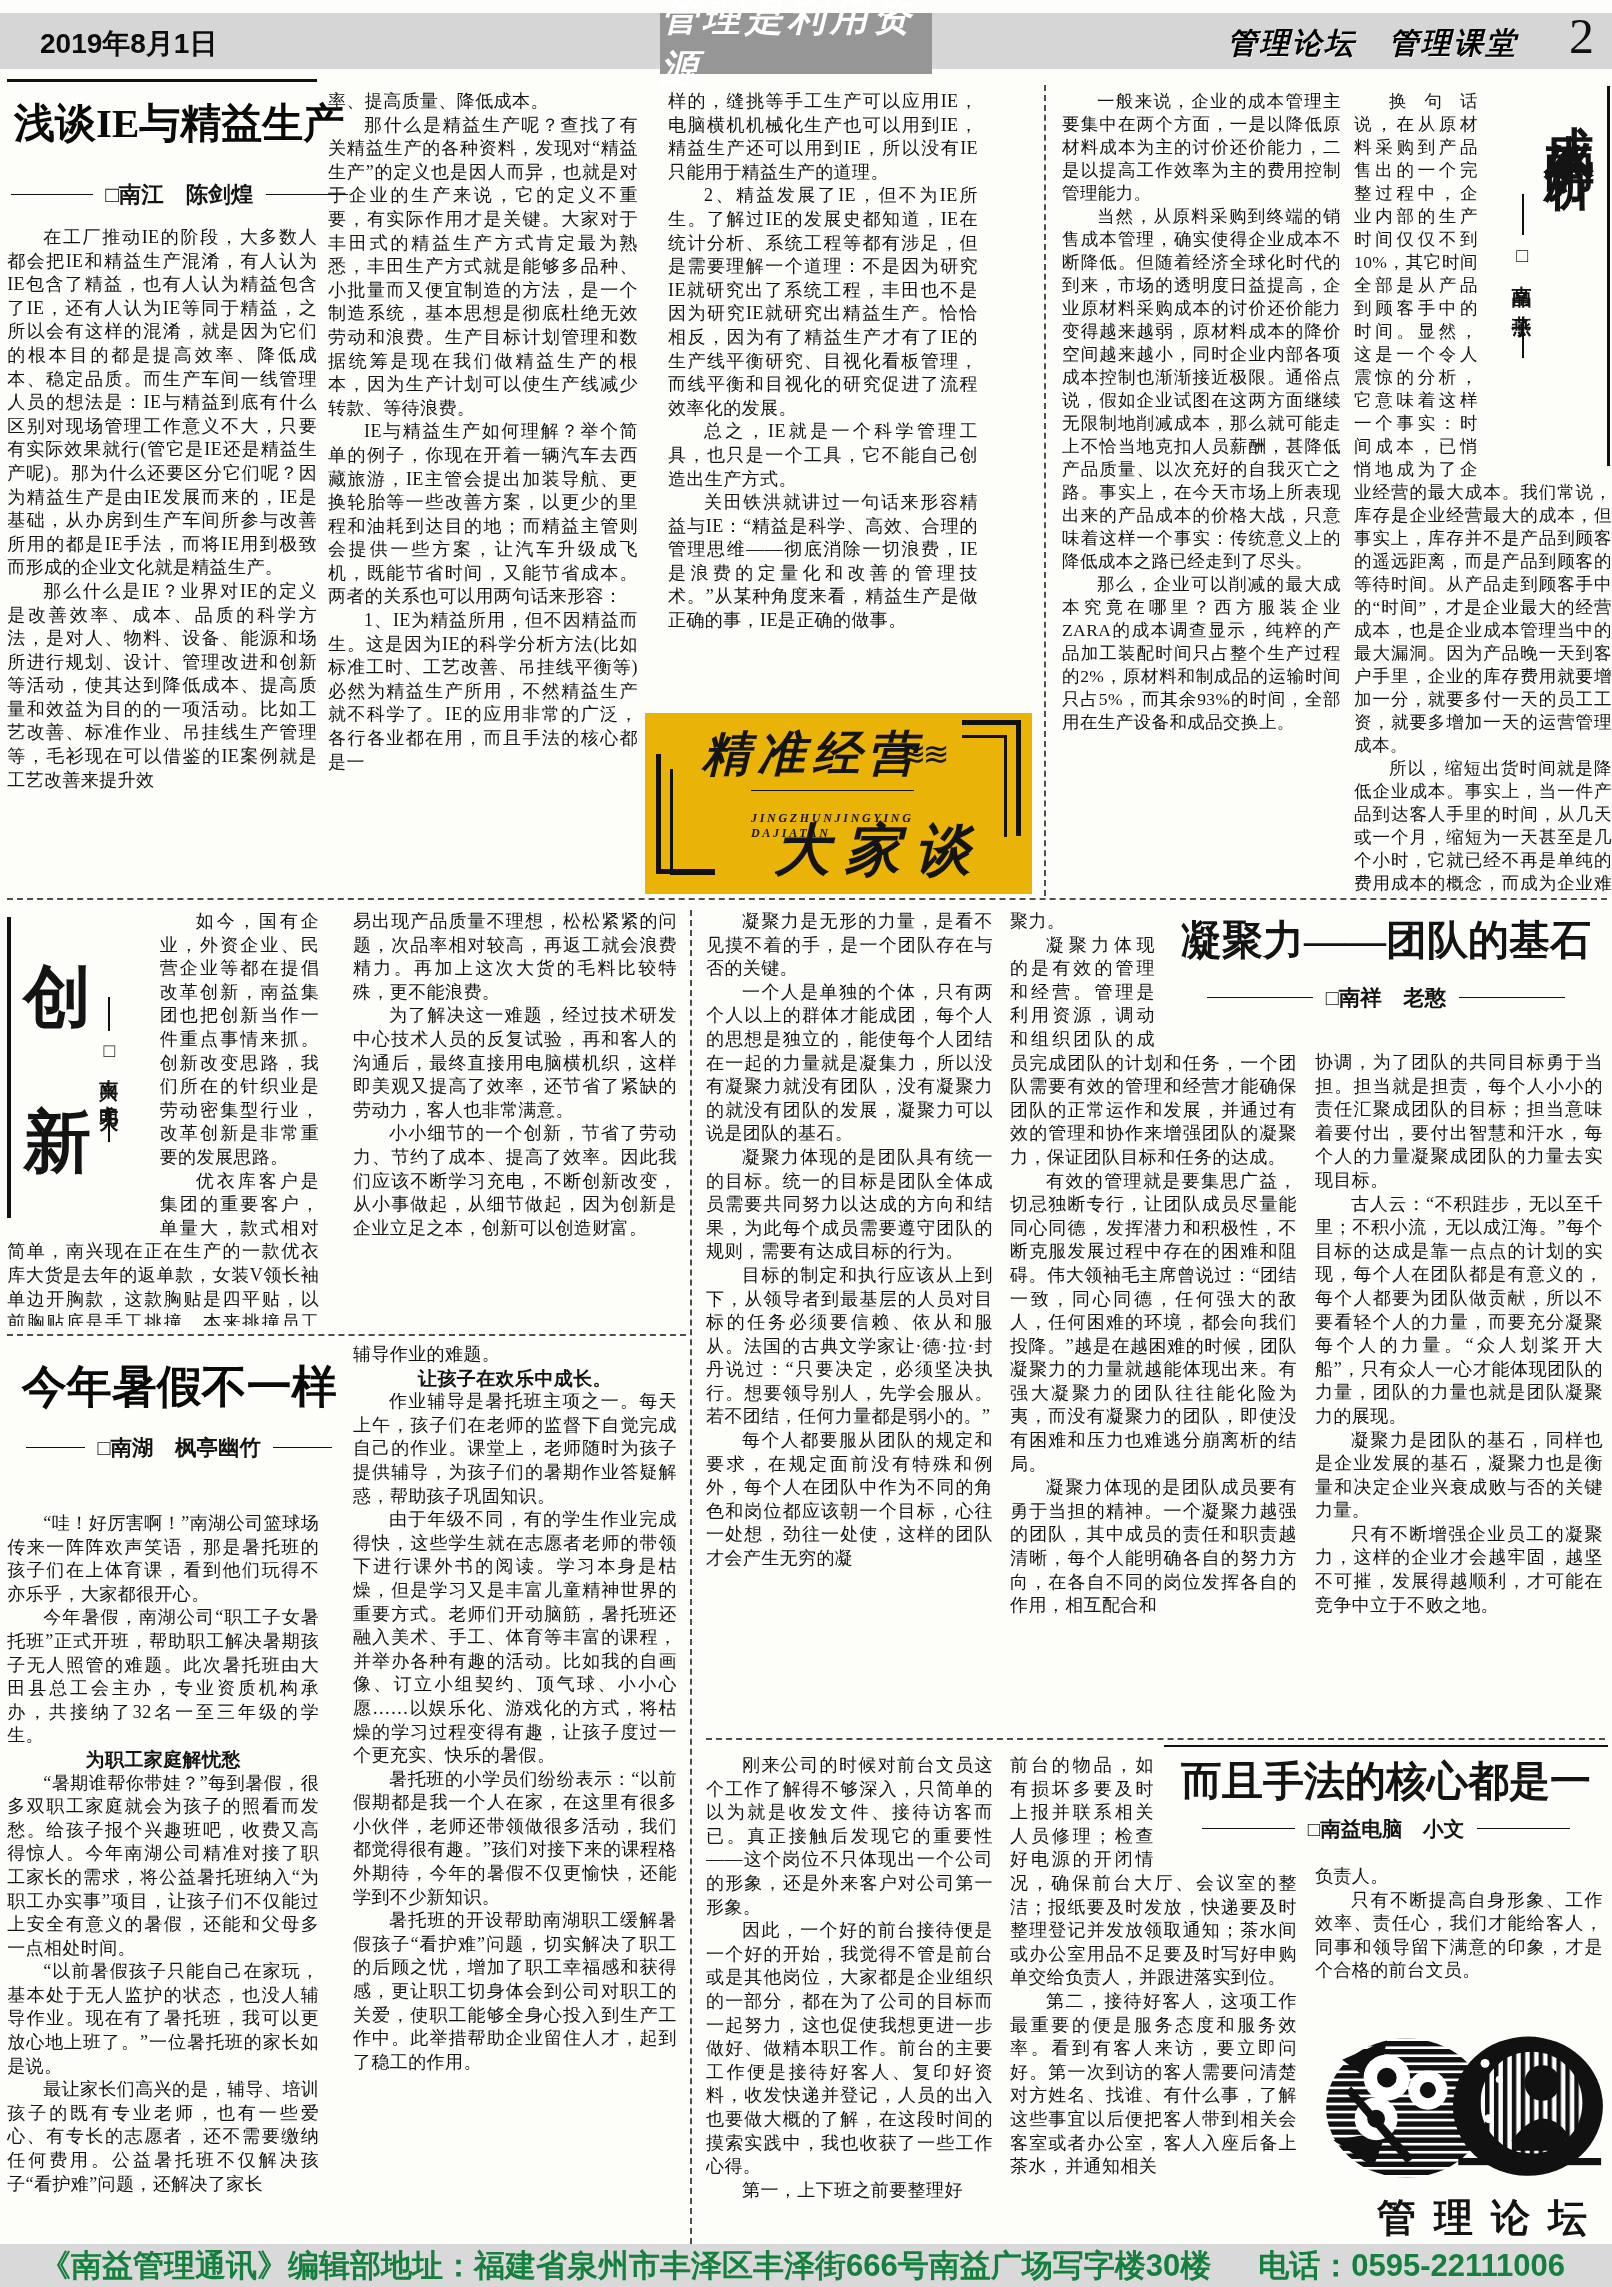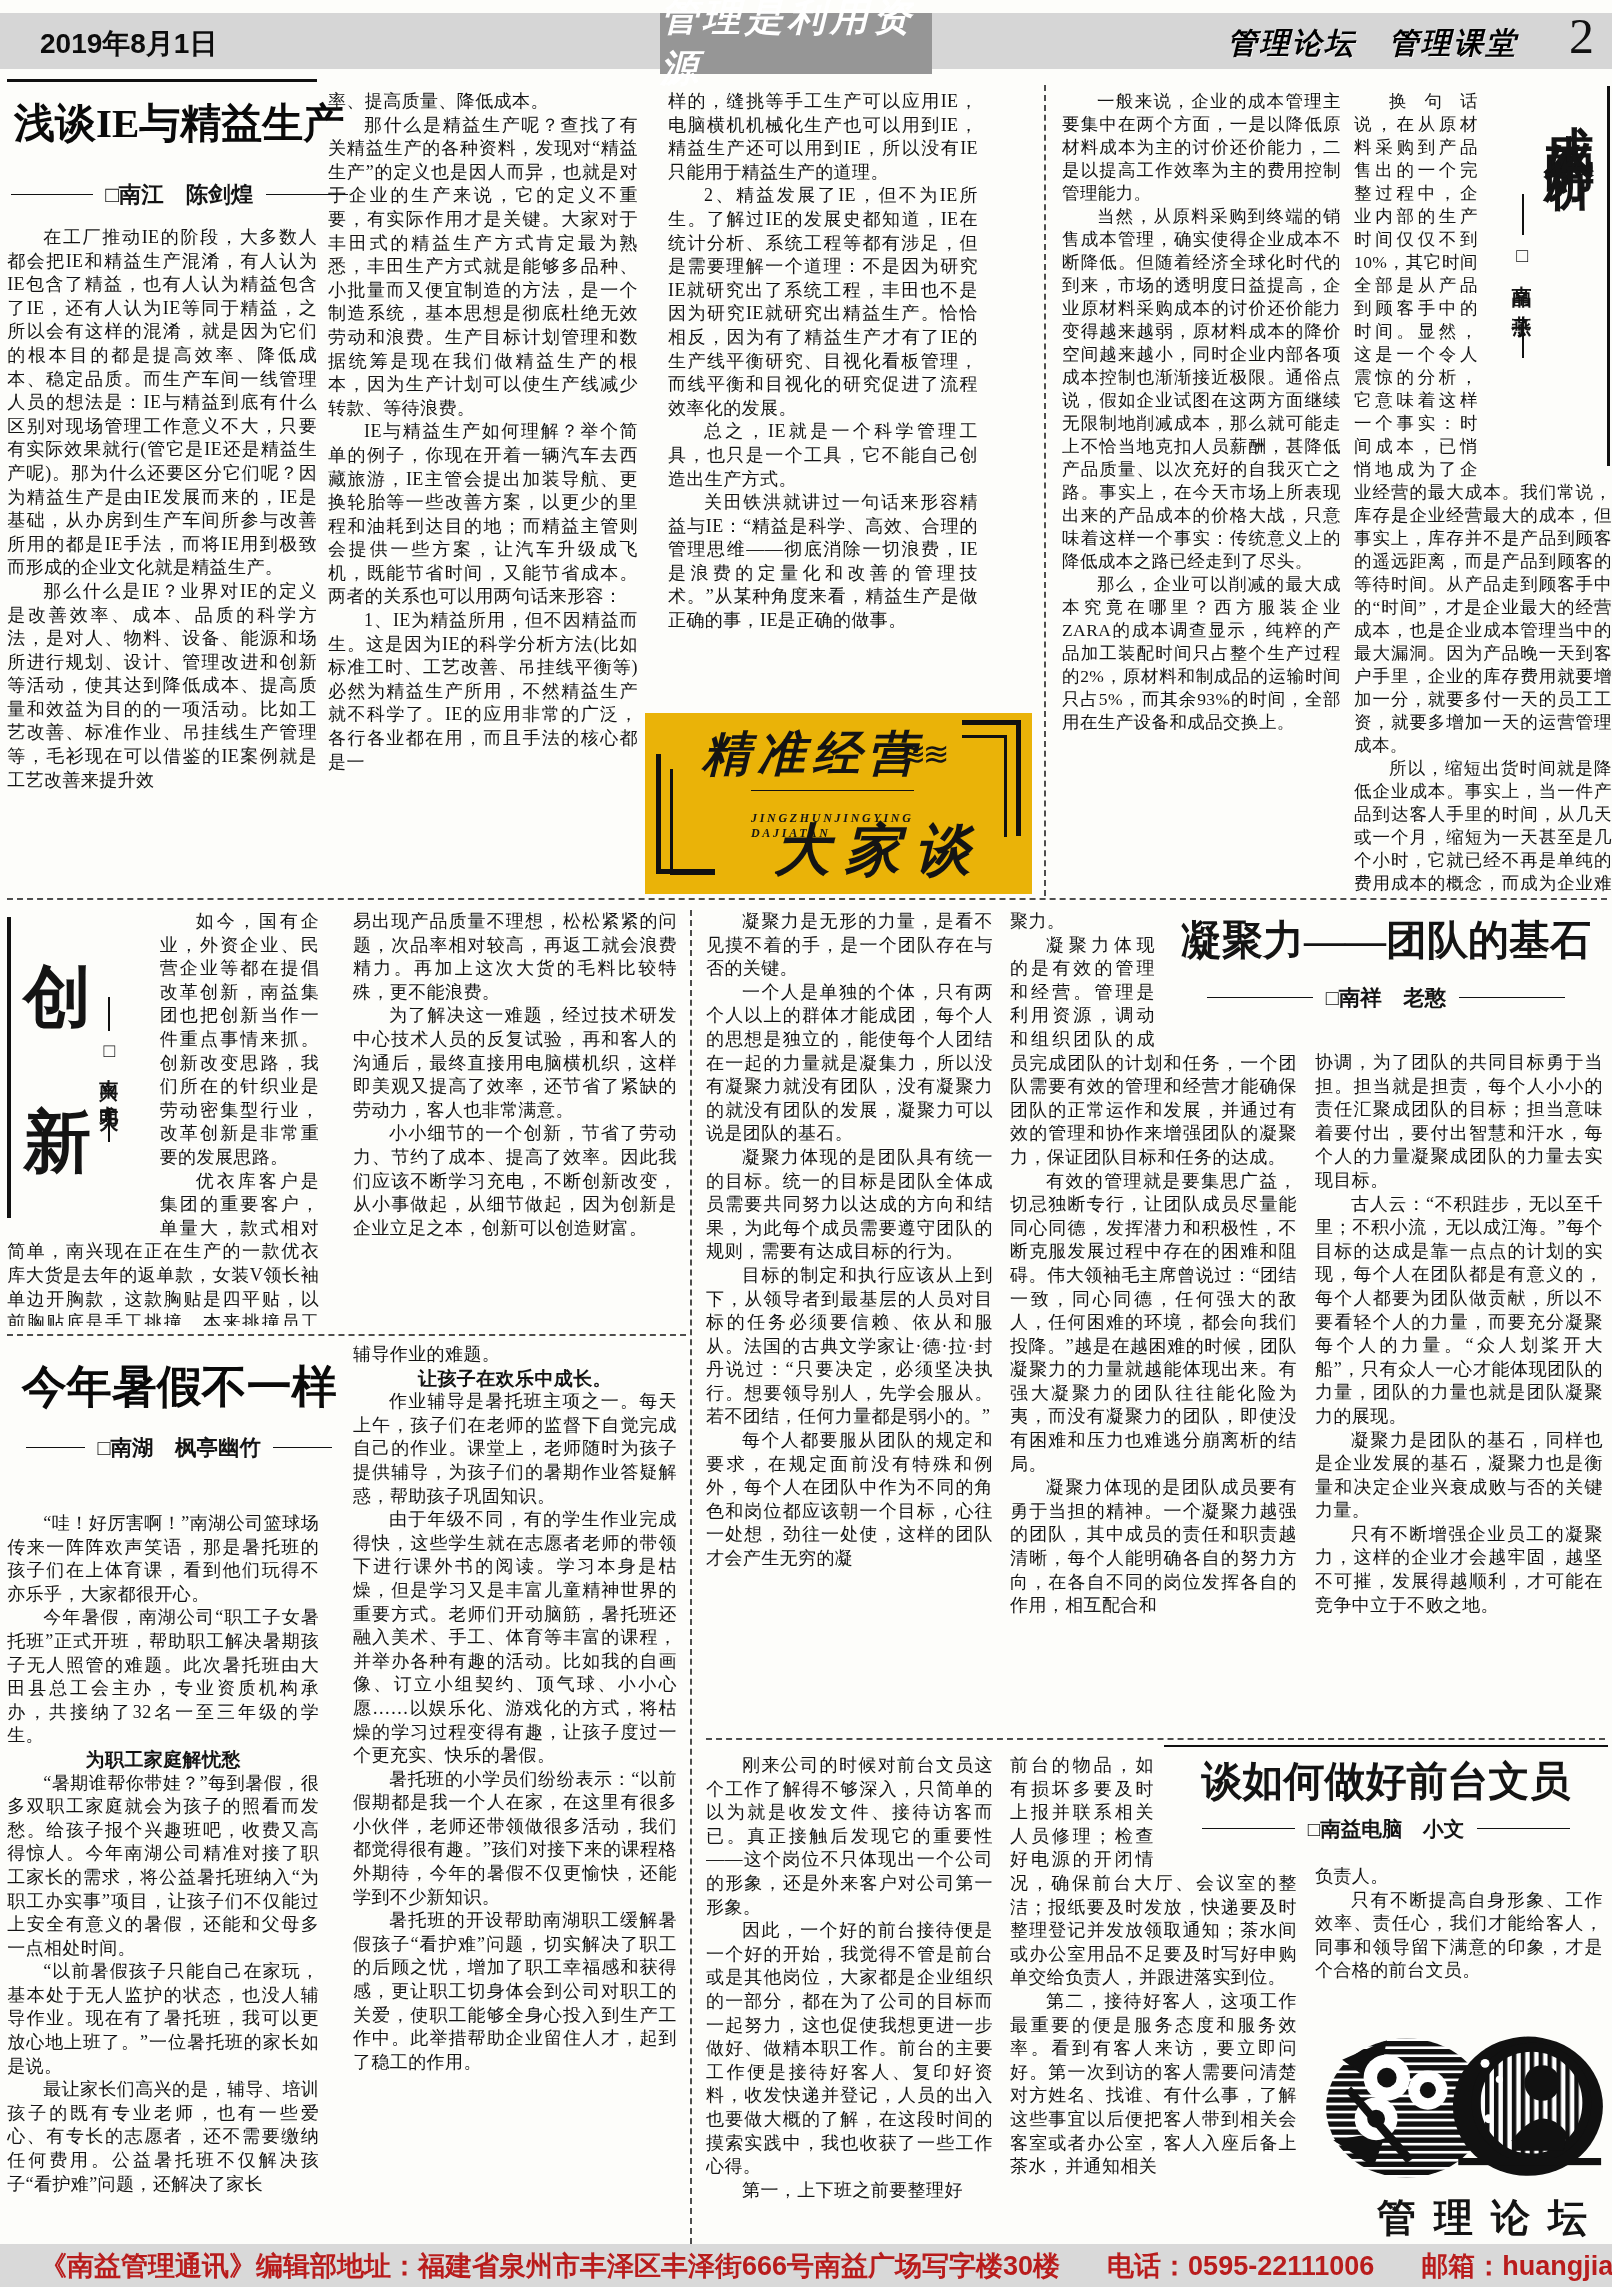--- a/index.html
+++ b/index.html
@@ -89,21 +89,21 @@
   .f-titlebox .htxt { font-size:41px; font-weight:900; text-align:center; white-space:nowrap; line-height:59px; }
   .f-author { display:flex; align-items:center; justify-content:center; gap:12.5px; margin-top:3.6px; }
   .f-author .rule { width:93px; border-top:1.8px solid #111; }
   .f-author .aname { font-size:20.6px; font-weight:bold; }
 
   
   .stamp { position:absolute; left:1324px; top:2033px; width:281px; height:210px; text-align:right; }
   .stamp-label { margin-top:3.6px; font-size:39px; font-weight:900; letter-spacing:18px; text-indent:18px; white-space:nowrap; }
 
   
-  .footer-bar { position:absolute; left:0; top:2244px; width:1612px; height:43px; background:#d9d9d9; display:flex; align-items:center; padding-left:40px; gap:47px; font-family:"Liberation Sans",sans-serif; font-weight:bold; font-size:27px; color:#b91c1c; white-space:nowrap; }
+  .footer-bar { position:absolute; left:0; top:2244px; width:1612px; height:43px; background:#d9d9d9; display:flex; align-items:center; padding-left:40px; gap:47px; font-family:"Liberation Sans",sans-serif; font-weight:bold; font-size:31px; color:#15803d; white-space:nowrap; }
 </style>
 </head>
 <body>
 
 <div id="page">
 
   <div class="header-bar"></div>
   <div class="header-date">2019年8月1日</div>
   <div class="masthead-box">
       <span>管理是利用资源</span>
@@ -255,21 +255,21 @@
     <p>刚来公司的时候对前台文员这个工作了解得不够深入，只简单的以为就是收发文件、接待访客而已。真正接触后发现它的重要性——这个岗位不只体现出一个公司的形象，还是外来客户对公司第一形象。</p>
     <p>因此，一个好的前台接待便是一个好的开始，我觉得不管是前台或是其他岗位，大家都是企业组织的一部分，都在为了公司的目标而一起努力，这也促使我想更进一步做好、做精本职工作。前台的主要工作便是接待好客人、复印好资料，收发快递并登记，人员的出入也要做大概的了解，在这段时间的摸索实践中，我也收获了一些工作心得。</p>
     <p>第一，上下班之前要整理好</p>
   </div>
   <div class="col" style="left:1010px; top:1754px; width:287px; height:489px;">
     <div class="f-spacer"></div>
     <p class="cont">前台的物品，如有损坏多要及时上报并联系相关人员修理；检查好电源的开闭情况，确保前台大厅、会议室的整洁；报纸要及时发放，快递要及时整理登记并发放领取通知；茶水间或办公室用品不足要及时写好申购单交给负责人，并跟进落实到位。</p>
     <p>第二，接待好客人，这项工作最重要的便是服务态度和服务效率。看到有客人来访，要立即问好。第一次到访的客人需要问清楚对方姓名、找谁、有什么事，了解这些事宜以后便把客人带到相关会客室或者办公室，客人入座后备上茶水，并通知相关</p>
   </div>
   <div class="f-titlebox">
-    <div class="htxt">谈如何做好前台文员</div>
+    <div class="htxt">而且手法的核心都是一</div>
     <div class="f-author">
       <div class="rule"></div>
       <span class="aname">□南益电脑　小文</span>
       <div class="rule"></div>
     </div>
   </div>
   <div class="col" style="left:1315px; top:1865px; width:288px; height:167px;">
     <p class="cont">负责人。</p>
     <p>只有不断提高自身形象、工作效率、责任心，我们才能给客人，同事和领导留下满意的印象，才是个合格的前台文员。</p>
   </div>

